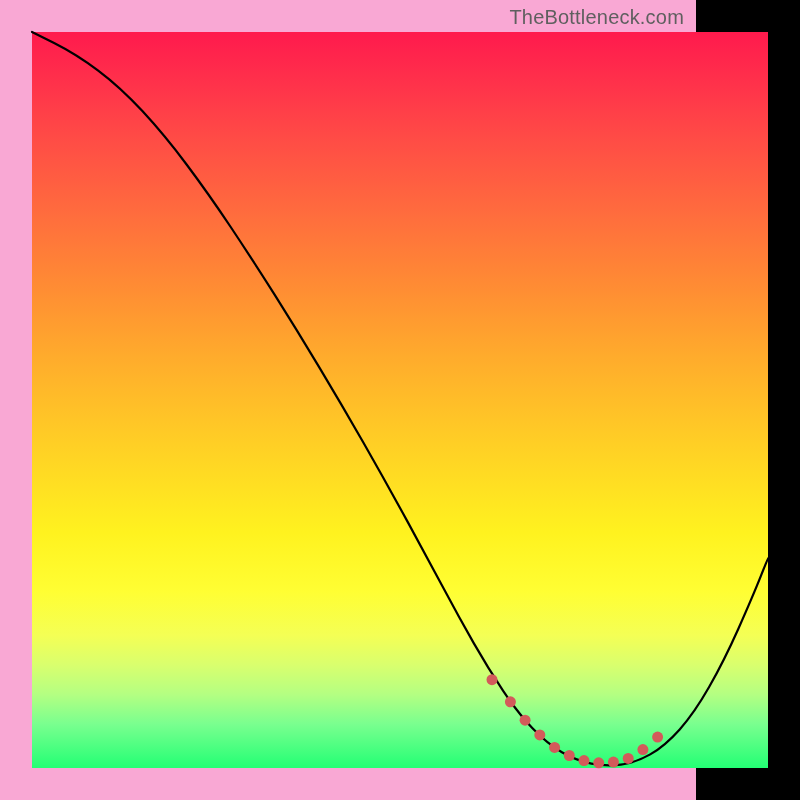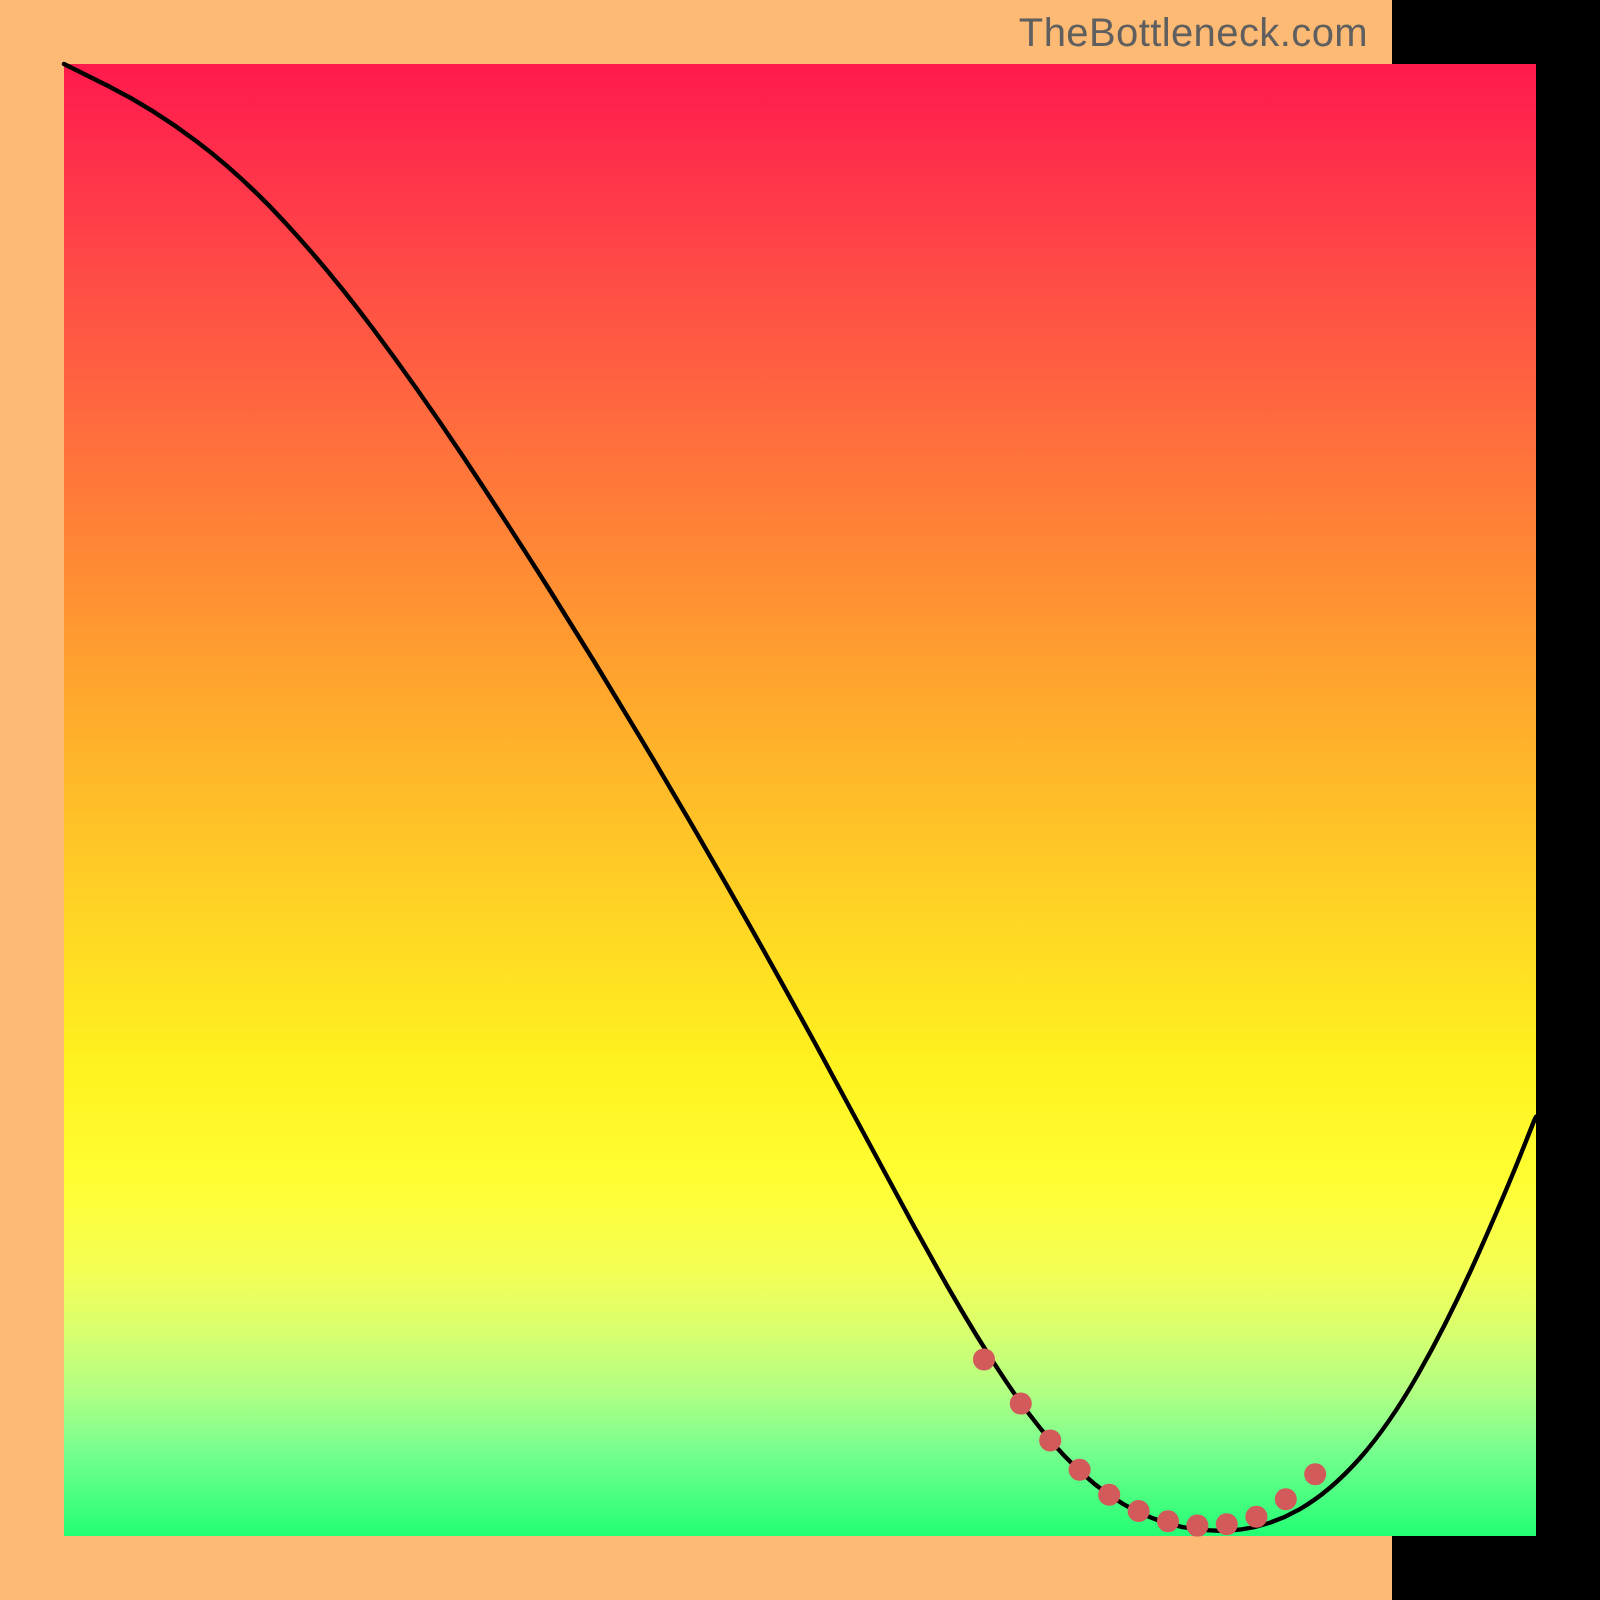--- a/index.html
+++ b/index.html
@@ -7,21 +7,21 @@
     padding: 0;
     width: 800px;
     height: 800px;
     background: #000000;
     overflow: hidden;
   }
   .chart-wrap {
     position: relative;
     width: 696px;
     height: 800px;
-    background: #fdba74;
+    background: #f9a8d4;
   }
   .watermark {
     position: absolute;
     top: 6px;
     right: 12px;
     font-family: Arial, Helvetica, sans-serif;
     font-size: 20px;
     color: #5f5f5f;
     letter-spacing: 0.2px;
     font-weight: 500;

